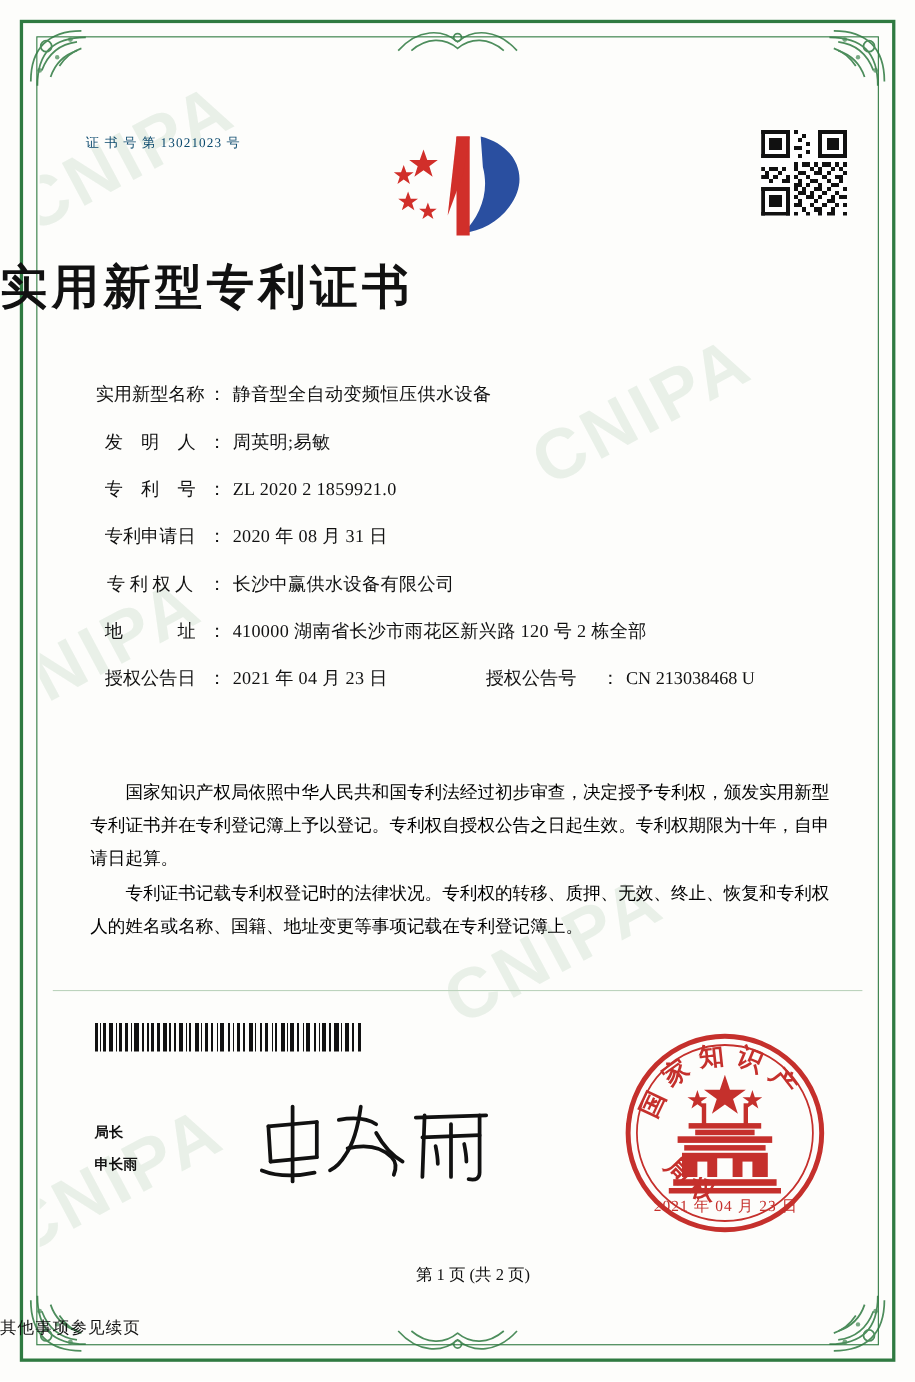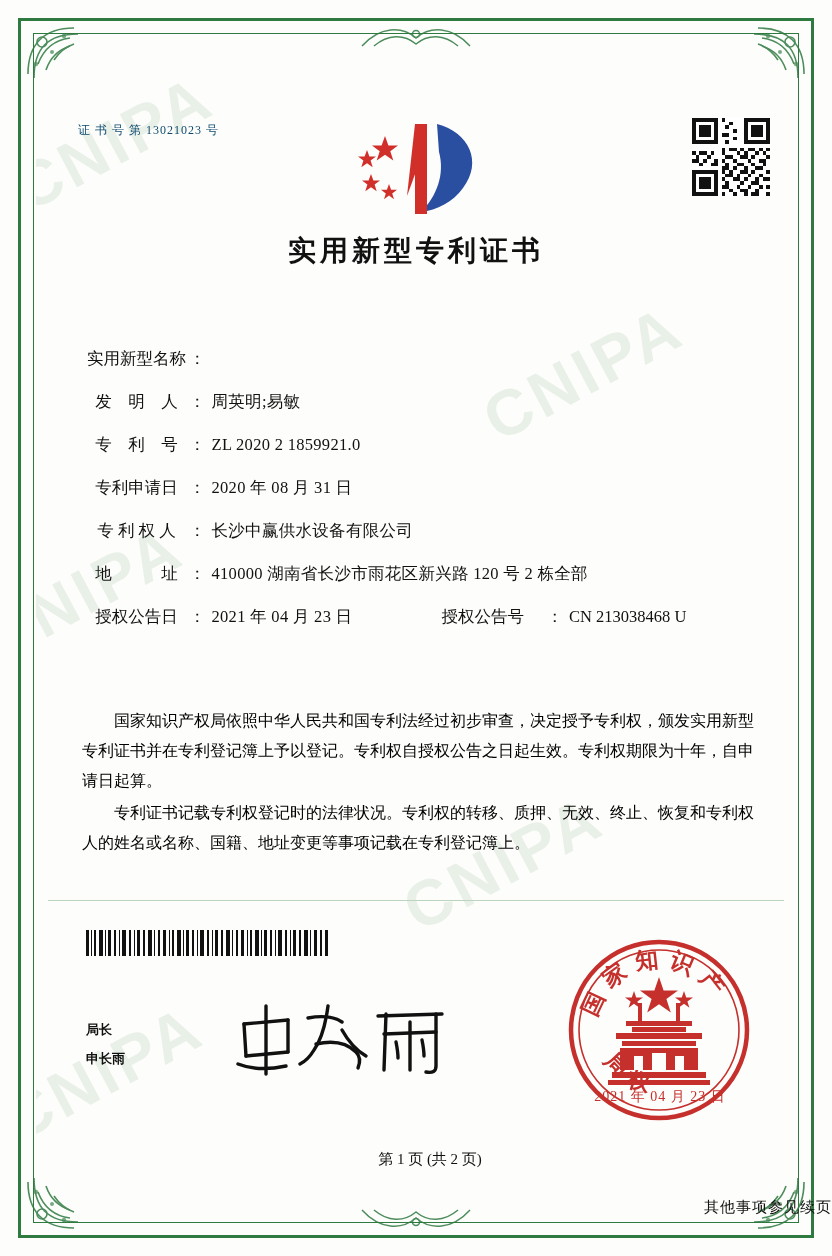--- a/index.html
+++ b/index.html
@@ -97,22 +97,22 @@
     position: absolute;
     left: 50%;
     top: 118px;
     transform: translateX(-50%);
     width: 150px; height: 100px;
   }
   .title {
     position: absolute;
     left: 0; right: 0;
     top: 232px;
-    text-align: center;
-    font-size: 28px;
+    text-align: left;
+    font-size: 43px;
     font-weight: bold;
     letter-spacing: 4px;
     color: #111;
     font-family: "Liberation Sans", sans-serif;
   }
 
   
   .fields {
     position: absolute;
     left: 84px;
@@ -206,21 +206,21 @@
     top: 1150px;
     text-align: center;
     font-size: 15px;
     color: #111;
     padding-left: 28px;
   }
   .footnote {
     position: absolute;
     left: 0; right: 0;
     top: 1198px;
-    text-align: right;
+    text-align: left;
     font-size: 15px;
     color: #111;
     letter-spacing: 1px;
   }
 </style>
 </head>
 <body>
 
 <div class="cert">
 
@@ -442,20 +442,21 @@
       </g>
     </svg>
   </div>
 
   <div class="title">实用新型专利证书</div>
 
   <div class="fields">
     <div class="field-row">
       <span class="f-label">实用新型名称</span>
       <span class="f-colon">：</span>
+      <span class="f-value">静音型全自动变频恒压供水设备</span>
     </div>
     <div class="field-row">
       <span class="f-label">发　明　人</span>
       <span class="f-colon">：</span>
       <span class="f-value">周英明;易敏</span>
     </div>
     <div class="field-row">
       <span class="f-label">专　利　号</span>
       <span class="f-colon">：</span>
       <span class="f-value">ZL 2020 2 1859921.0</span>

